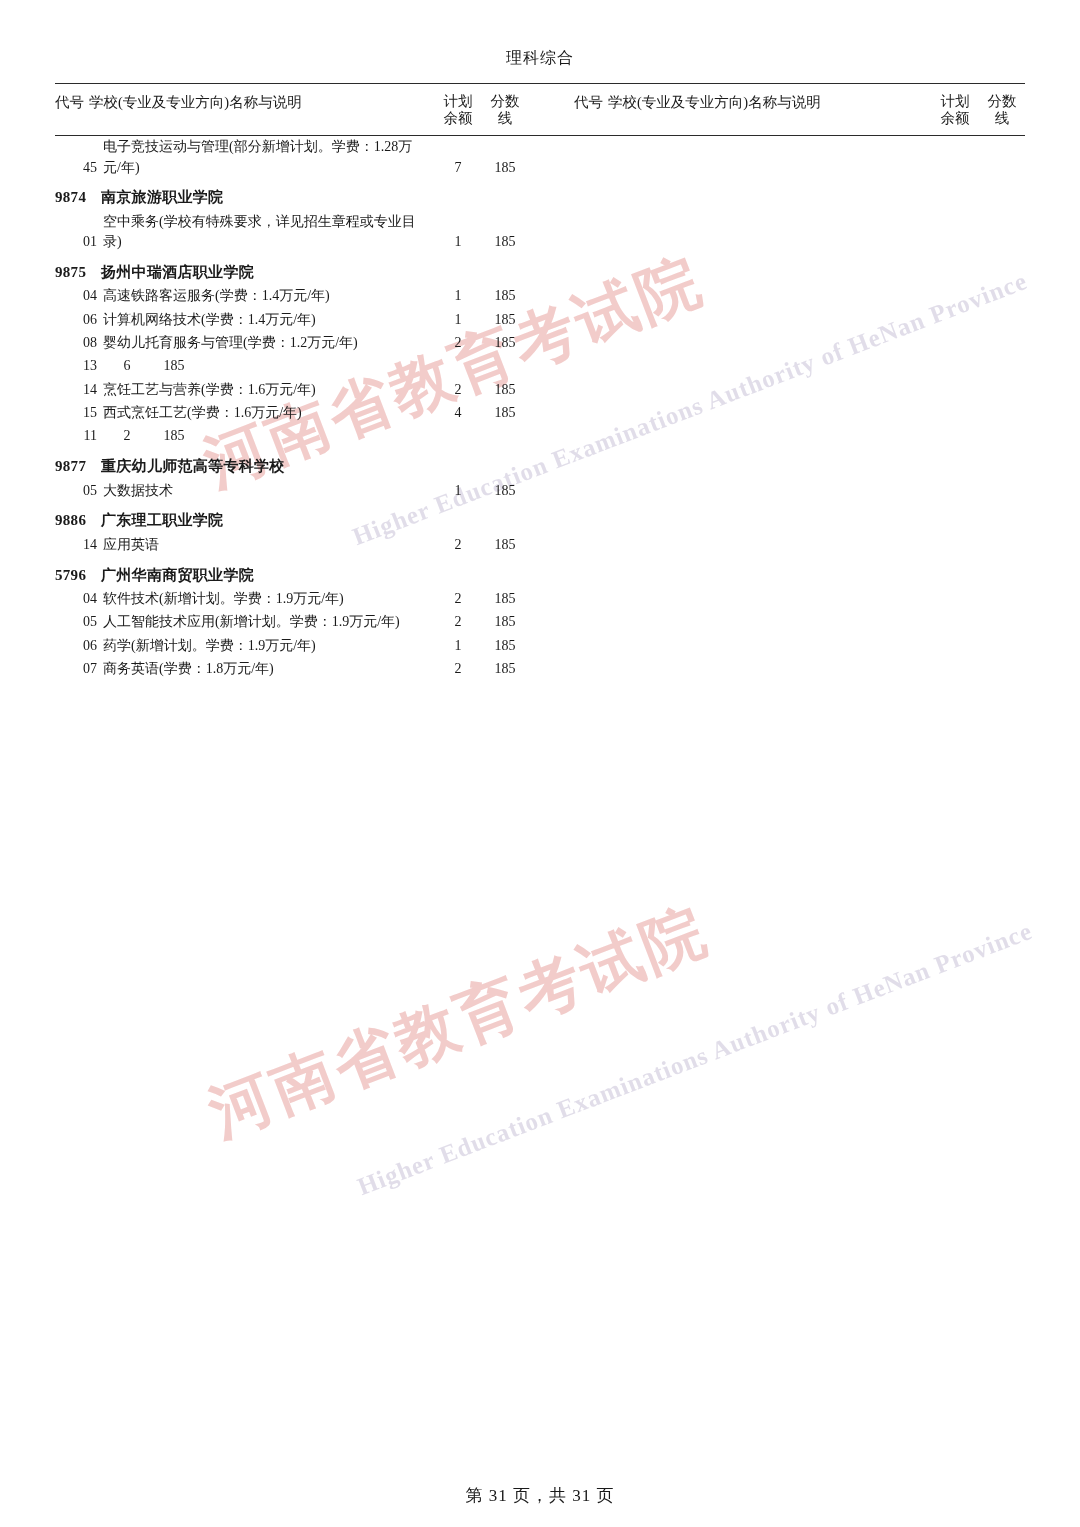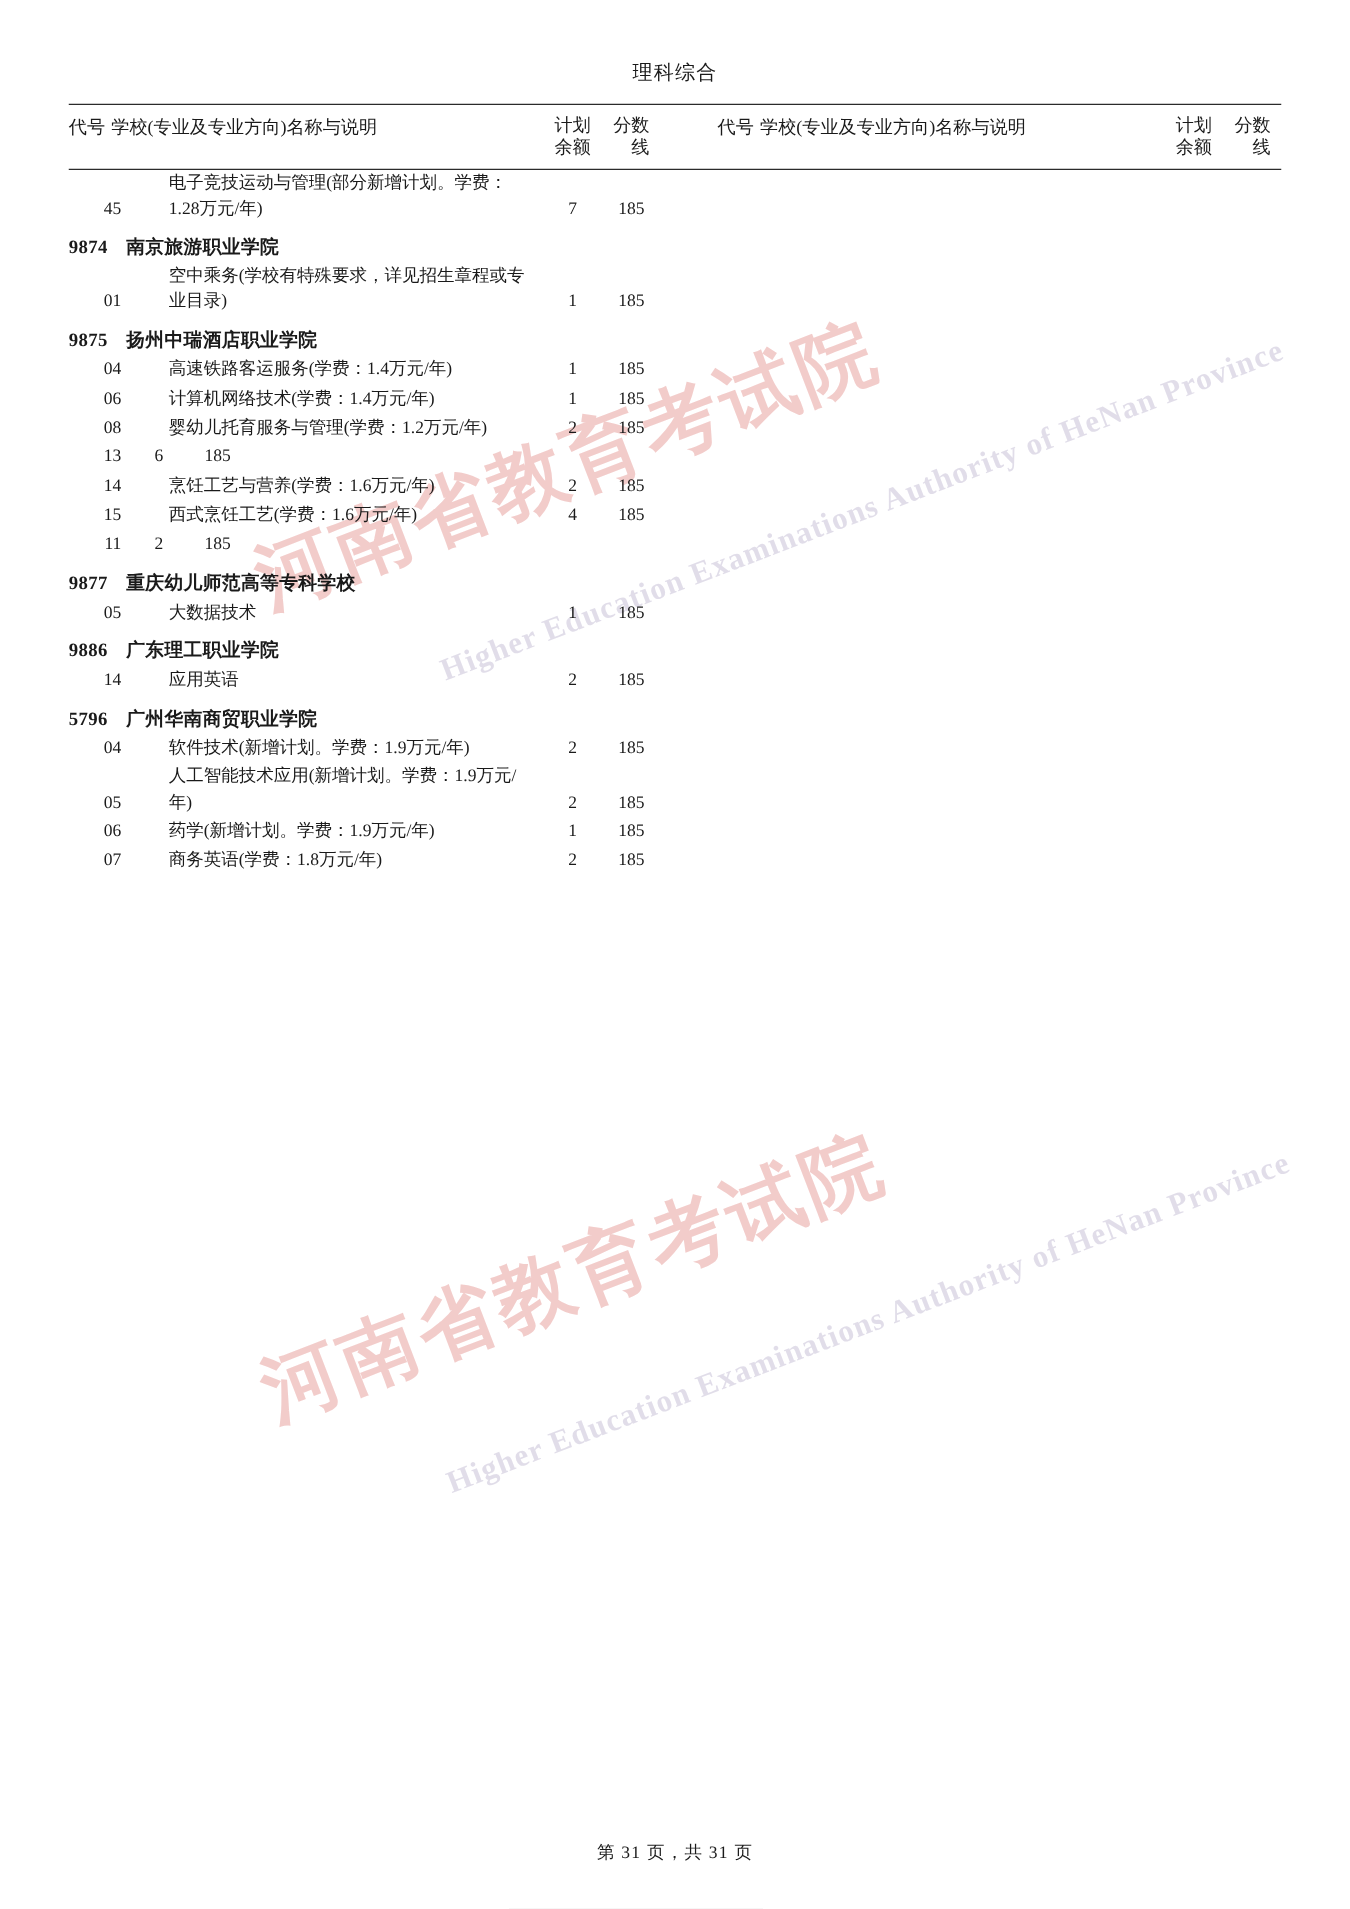--- a/index.html
+++ b/index.html
@@ -86,21 +86,21 @@
     display: flex;
     align-items: flex-start;
     font-size: 14.5px;
     padding: 9px 0 8px 0;
     line-height: 1.25;
   }
   .colhead .h-code { width: 34px; flex: none; }
   .colhead .h-name { flex: 1 1 auto; }
   .colhead .h-plan { width: 48px; flex: none; text-align: center; }
   .colhead .h-score { width: 46px; flex: none; text-align: center; }
-  .colhead .two-line { display: inline-block; line-height: 1.15; text-align: right; }
+  .colhead .two-line { display: inline-block; line-height: 1.15; }
 
   
   .school {
     font-size: 15px;
     font-weight: bold;
     padding: 9px 0 3px 0;
     letter-spacing: 0.3px;
   }
   .school .s-code { display: inline-block; width: 46px; }
 
@@ -114,43 +114,42 @@
   .major .m-code {
     width: 48px;
     flex: none;
     text-align: right;
     padding-right: 6px;
     box-sizing: border-box;
   }
   .major .m-name {
     flex: 1 1 auto;
     padding-right: 6px;
-    margin-left: 32px;
   }
   .major .m-plan {
     width: 48px;
     flex: none;
     text-align: center;
     font-family: "Liberation Serif", serif;
   }
   .major .m-score {
     width: 46px;
     flex: none;
     text-align: center;
     font-family: "Liberation Serif", serif;
   }
 
   
   .footer {
     position: absolute;
-    bottom: 36px;
+    bottom: 20px;
     left: 0;
     right: 0;
     text-align: center;
-    font-size: 14px;
+    font-size: 17px;
     letter-spacing: 1px;
   }
 </style>
 </head>
 <body>
 
 <div class="page">
 
   <div class="watermark" id="wm1">
     <span class="wm-cn">河南省教育考试院</span>

